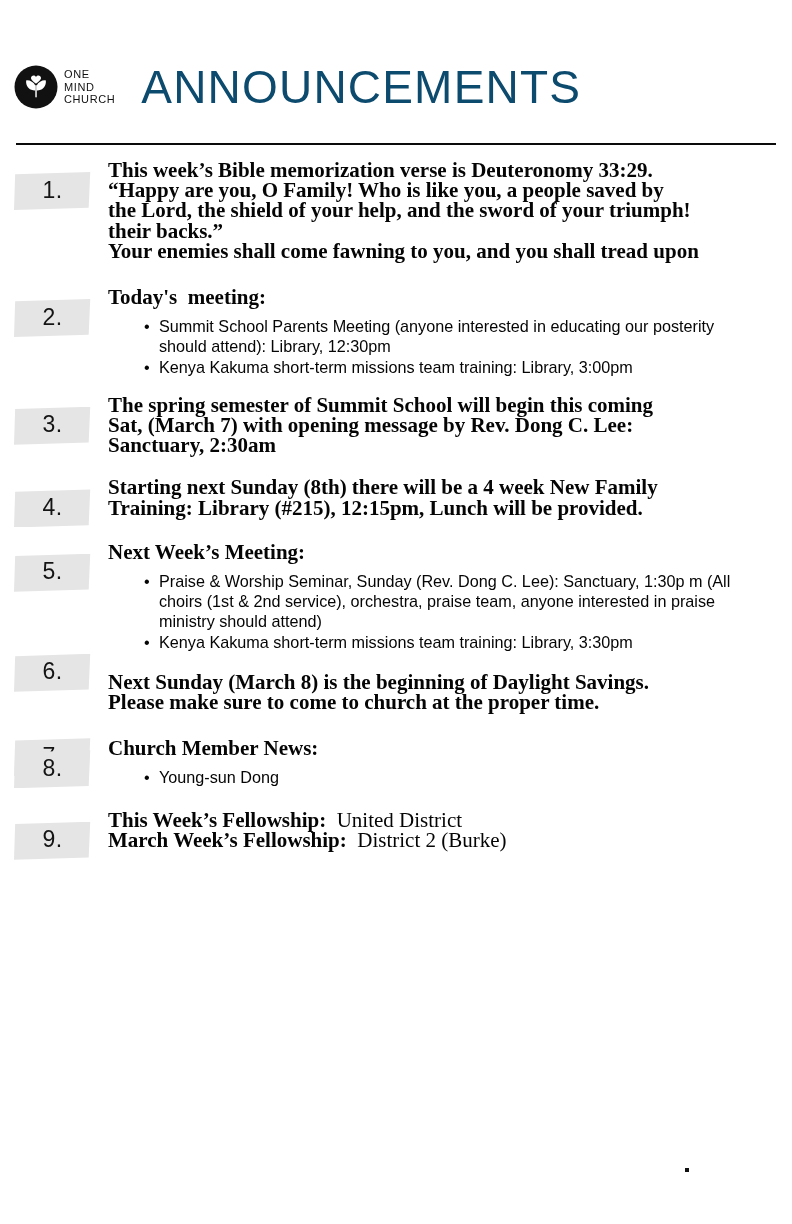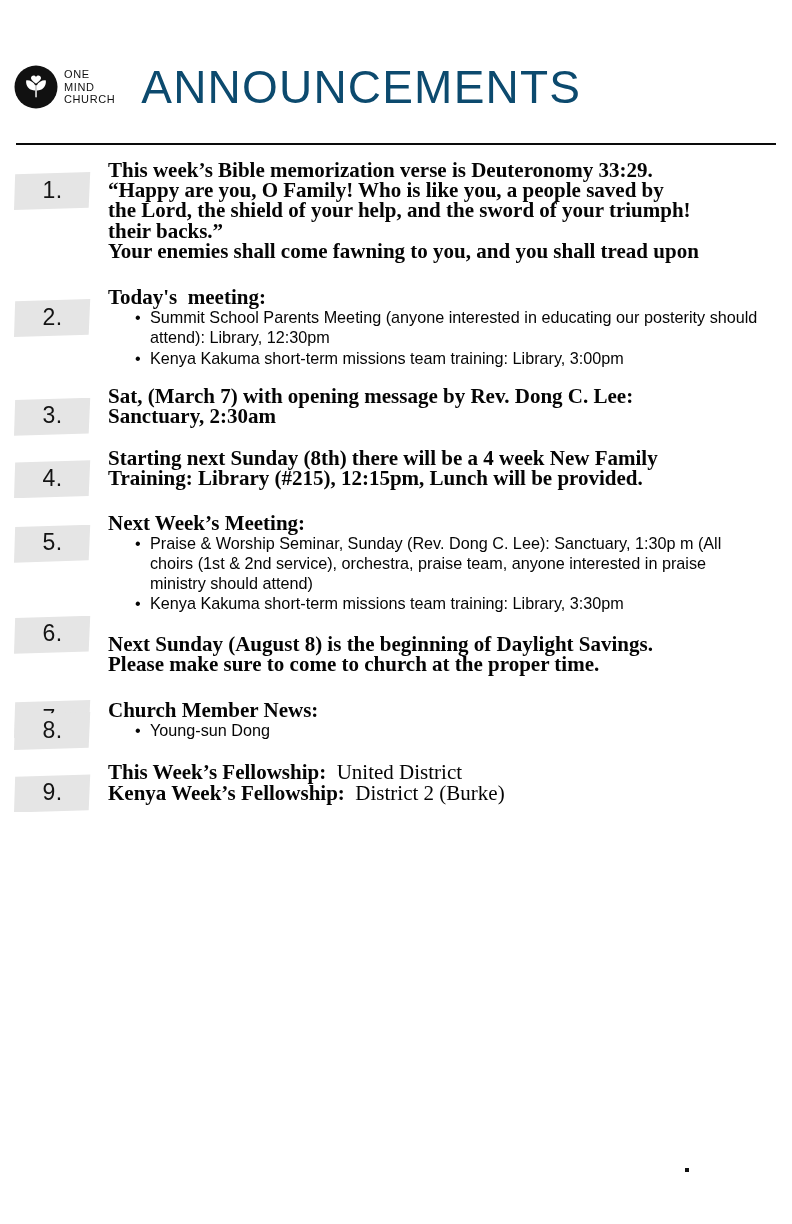--- a/index.html
+++ b/index.html
@@ -53,21 +53,21 @@
 
   .body { margin-left:108px; padding-right:28px; }
 
   .ln {
     font-family:Liberation Serif, serif;
     font-size:21px; line-height:20.2px;
     color:#050505; white-space:pre-wrap;
   }
   .ln.b { font-weight:700; }
 
-  .bullets { list-style:none; margin:0; padding:0; }
+  .bullets { list-style:none; margin:9px; padding:0; }
   .bullets li {
     position:relative;
     margin-left:27px;
     padding-left:15px;
     font-family:"Liberation Sans", sans-serif;
     font-size:16.2px; line-height:20.2px;
     font-weight:400; color:#050505;
   }
   .bullets li::before {
     content:"\2022";
@@ -128,20 +128,21 @@
             <li>Summit School Parents Meeting (anyone interested in educating our posterity should attend): Library, 12:30pm</li>
             <li>Kenya Kakuma short-term missions team training: Library, 3:00pm</li>
           </ul>
         </div>
       </div>
       <div class="item" style="margin-bottom: 22px;">
         <div class="badge" style="top: 12px;">
           <span>3.</span>
         </div>
         <div class="body">
+          <div class="ln b">The spring semester of Summit School will begin this coming</div>
           <div class="ln b">Sat, (March 7) with opening message by Rev. Dong C. Lee:</div>
           <div class="ln b">Sanctuary, 2:30am</div>
         </div>
       </div>
       <div class="item" style="margin-bottom: 24px;">
         <div class="badge" style="top: 12px;">
           <span>4.</span>
         </div>
         <div class="body">
           <div class="ln b">Starting next Sunday (8th) there will be a 4 week New Family</div>
@@ -158,21 +159,21 @@
             <li>Praise &amp; Worship Seminar, Sunday (Rev. Dong C. Lee):  Sanctuary, 1:30p m (All choirs (1st &amp; 2nd service), orchestra, praise team, anyone interested in praise ministry should attend)</li>
             <li>Kenya Kakuma short-term missions team training: Library, 3:30pm</li>
           </ul>
         </div>
       </div>
       <div class="item" style="margin-bottom: 24px;">
         <div class="badge" style="top: -18px;">
           <span>6.</span>
         </div>
         <div class="body">
-          <div class="ln b">Next Sunday (August 8) is the beginning of Daylight Savings.</div>
+          <div class="ln b">Next Sunday (March 8) is the beginning of Daylight Savings.</div>
           <div class="ln b">Please make sure to come to church at the proper time.</div>
         </div>
       </div>
       <div class="item" style="margin-bottom: 26px;">
         <div class="badge" style="top: 2px;">
           <span>7.</span>
         </div>
       </div>
       <div class="item" style="margin-bottom: 22px;">
         <div class="badge" style="top: 12px;">
@@ -184,19 +185,19 @@
             <li>Young-sun Dong</li>
           </ul>
         </div>
       </div>
       <div class="item" style="margin-bottom: 0px;">
         <div class="badge" style="top: 12px;">
           <span>9.</span>
         </div>
         <div class="body">
           <div class="ln kv"><span class="k">This Week’s Fellowship:</span><span class="v">  United District</span></div>
-          <div class="ln kv"><span class="k">Kenya Week’s Fellowship:</span><span class="v">  District 2 (Burke)</span></div>
+          <div class="ln kv"><span class="k">March Week’s Fellowship:</span><span class="v">  District 2 (Burke)</span></div>
         </div>
       </div>
     </div>
 
   <div class="footdot"></div>
 </div>
 
 </body></html>

